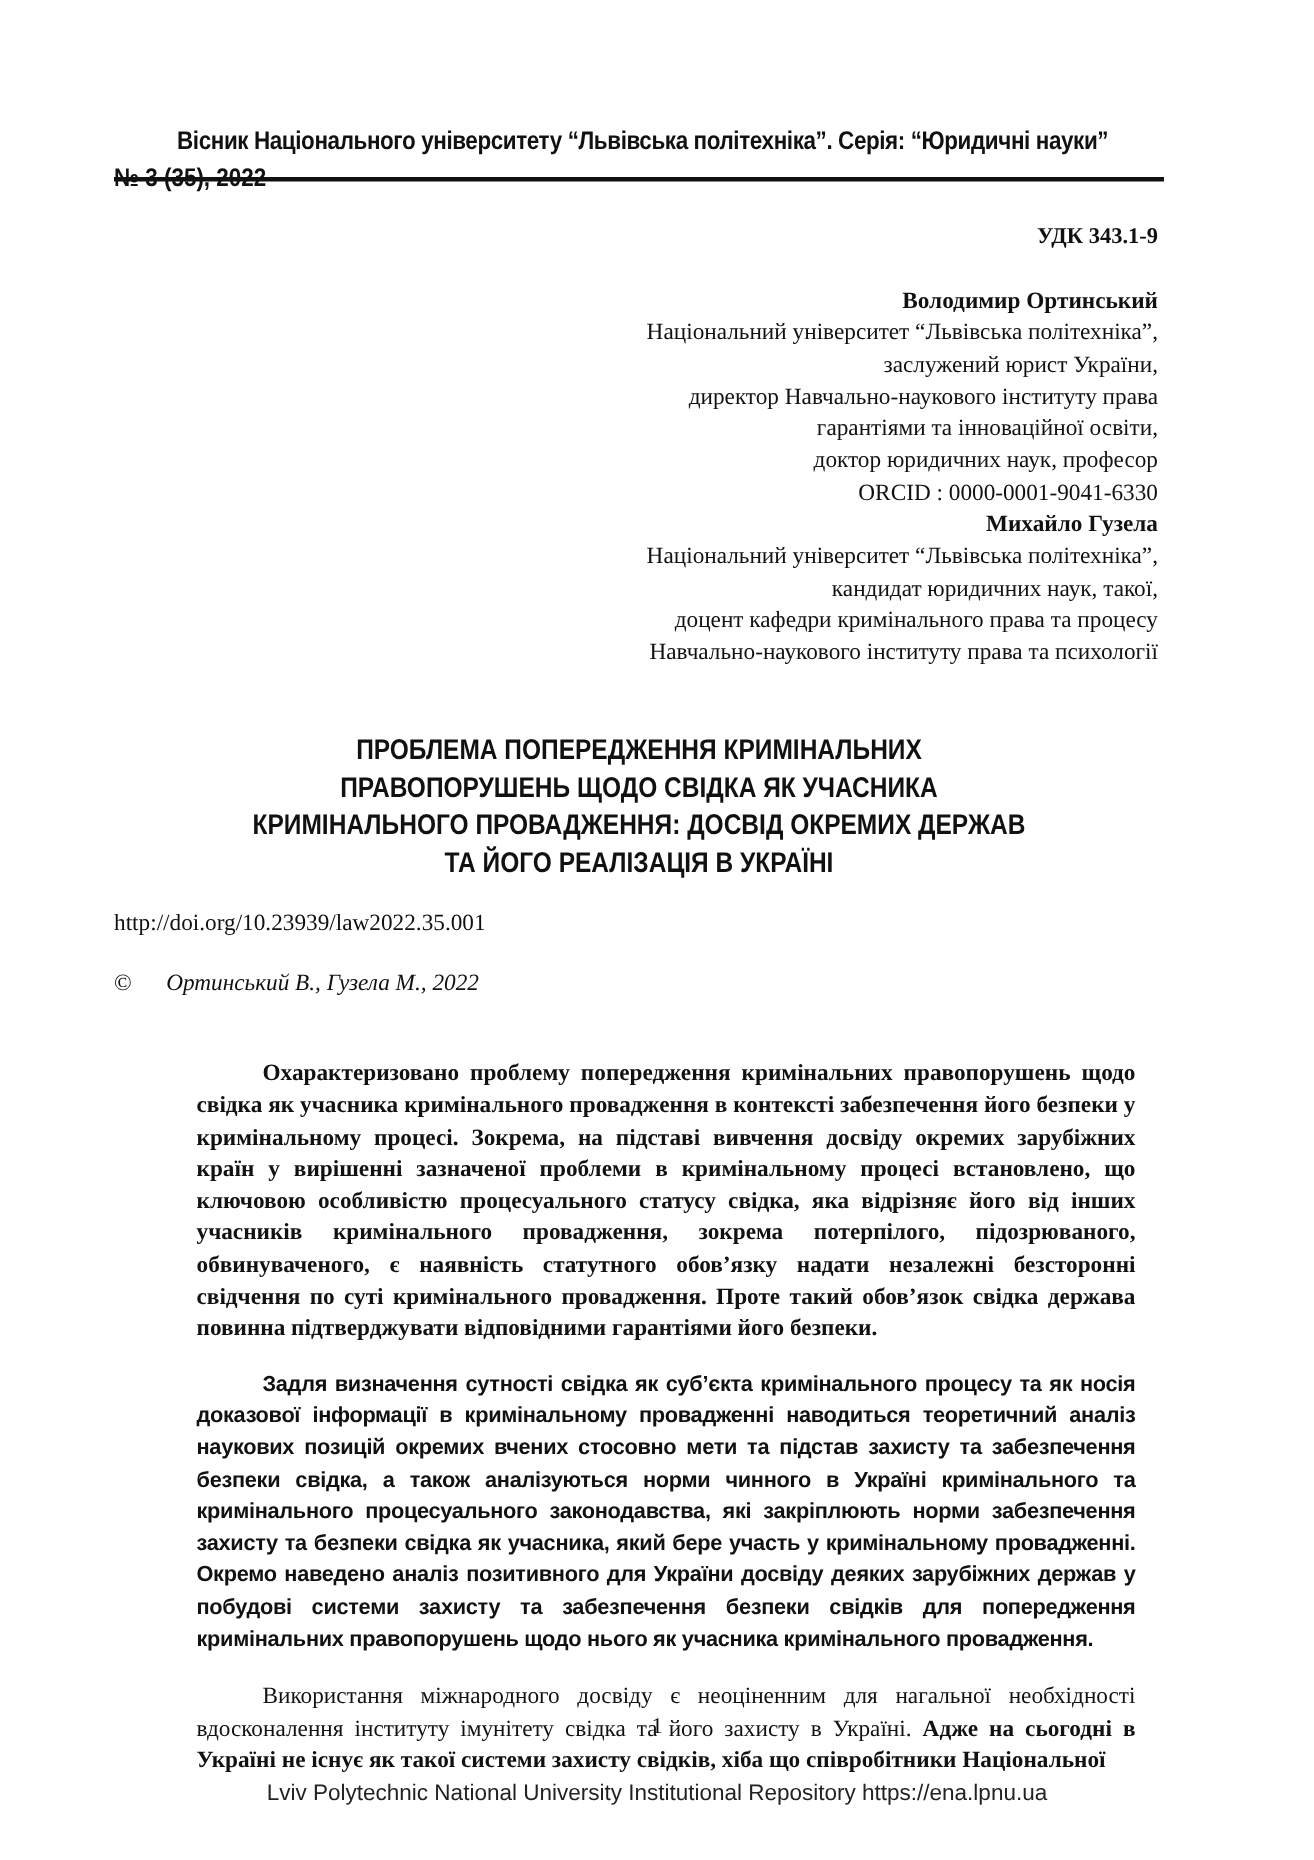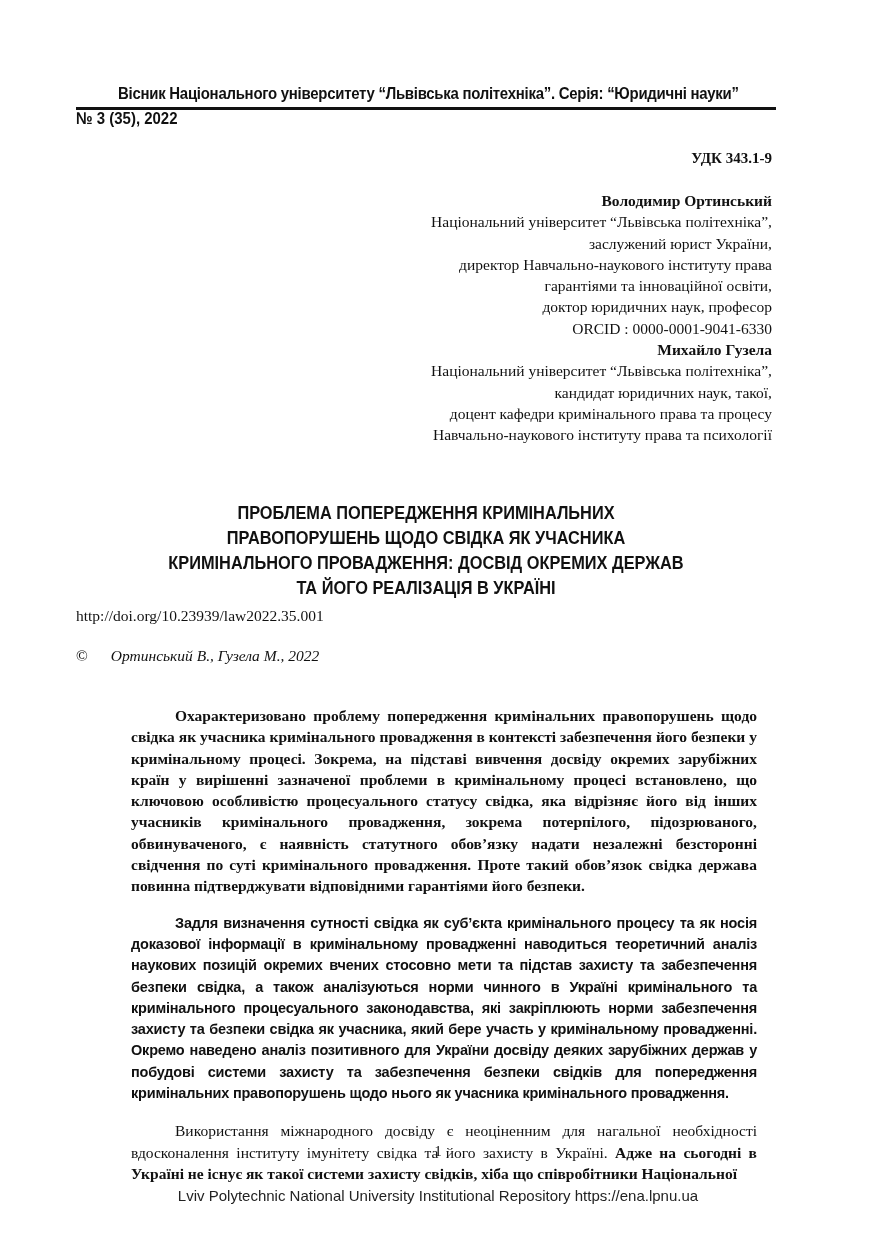--- a/index.html
+++ b/index.html
@@ -4,21 +4,21 @@
 <style>
   html, body { margin: 0; padding: 0; background: #ffffff; }
   body {
     width: 876px; height: 1240px; position: relative; overflow: hidden;
     font-family: "Liberation Serif", "DejaVu Serif", serif; color: #111111;
   }
   .page { position: absolute; left: 0; top: 0; width: 876px; height: 1240px; }
 
   .journal-header {
     position: absolute; left: 76px; top: 84px; width: 700px;
-    border-bottom: 3px solid #111; padding-bottom: 3px;
+    border-bottom: 3px solid #111; padding-bottom: 14px;
   }
   .journal-title {
     display: block; text-align: center;
     font-family: "Liberation Sans", "DejaVu Sans", sans-serif;
     font-weight: bold; font-size: 17px; letter-spacing: -0.3px;
     transform: scaleX(0.88); transform-origin: center;
     white-space: nowrap; font-stretch: condensed;
   }
   .issue {
     position: absolute; left: 76px; top: 109px;
@@ -30,21 +30,21 @@
     font-weight: bold; font-size: 15px;
   }
   .authors {
     position: absolute; right: 104px; top: 190px; width: 420px;
     text-align: right; font-size: 15.5px; line-height: 21.3px;
   }
   .author-name { font-weight: bold; display: block; }
   .aff-line { display: block; }
 
   .title-block {
-    position: absolute; left: 76px; top: 500px; width: 700px; text-align: center;
+    position: absolute; left: 76px; top: 488px; width: 700px; text-align: center;
     font-family: "Liberation Sans", "DejaVu Sans", sans-serif;
     font-weight: bold; font-size: 19px; line-height: 25px;
   }
   .title-line { display: block; transform: scaleX(0.86); transform-origin: center; white-space: nowrap; }
 
   .doi { position: absolute; left: 76px; top: 607px; font-size: 15.5px; }
   .copyright { position: absolute; left: 76px; top: 647px; font-size: 15.5px; }
   .copyright .sym { font-style: normal; margin-right: 6px; }
   .copyright .names { font-style: italic; margin-left: 17px; }
 

